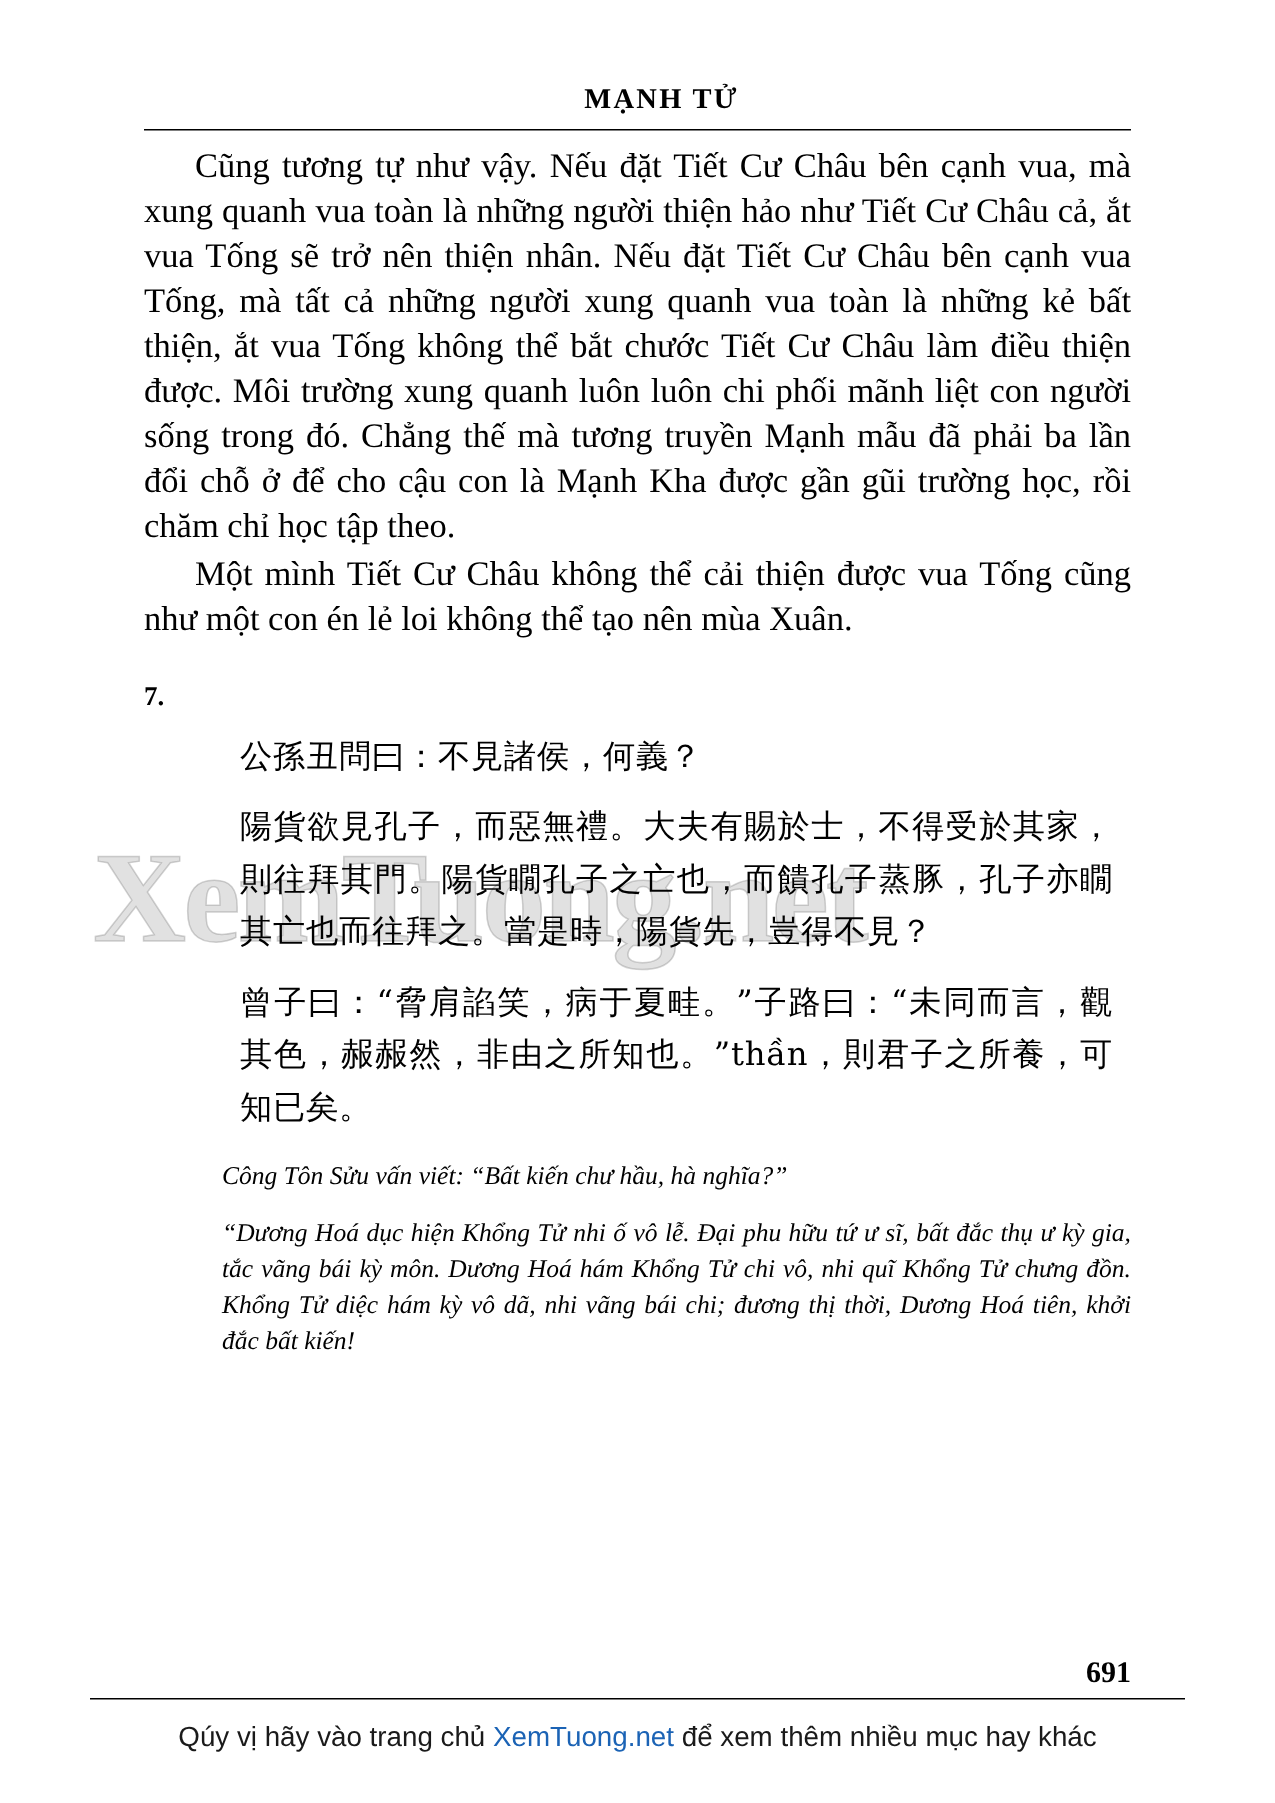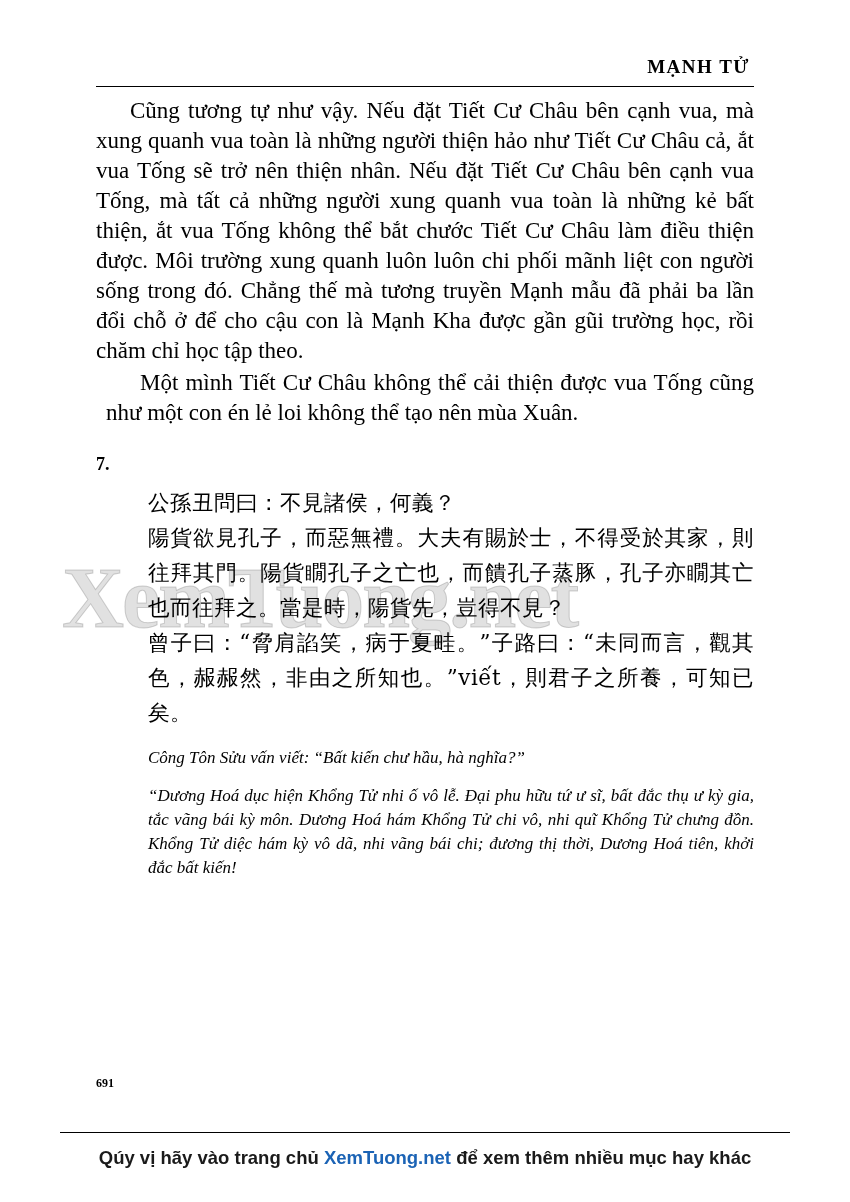--- a/index.html
+++ b/index.html
@@ -19,24 +19,24 @@
   .page {
     position: absolute;
     left: 0; top: 0;
     width: 850px;
     height: 1202px;
   }
 
   
   .running-head {
     position: absolute;
-    left: 92px;
+    left: 112px;
     top: 56px;
     width: 658px;
-    text-align: right;
+    text-align: center;
     font-family: "Liberation Serif", serif;
     font-weight: bold;
     font-size: 19px;
     letter-spacing: 1.5px;
   }
   .head-rule {
     position: absolute;
     left: 96px;
     top: 86px;
     width: 658px;
@@ -53,37 +53,37 @@
   }
 
   p.vn {
     margin: 0 0 0 0;
     font-size: 23px;
     line-height: 30px;
     text-align: justify;
     text-indent: 34px;
     font-family: "Liberation Serif", serif;
   }
-  p.vn + p.vn { margin-top: 2px; margin-left: 10px; }
+  p.vn + p.vn { margin-top: 2px; }
 
   
   .sec-num {
     margin-top: 26px;
     font-size: 18px;
     font-weight: bold;
     font-family: "Liberation Serif", serif;
   }
 
   
   .han-block {
     margin-top: 10px;
     padding-left: 52px;
   }
   p.han {
-    margin: 0;
+    margin: 12px;
     font-family: "DejaVu Serif", serif;
     font-size: 21.5px;
     line-height: 35px;
     letter-spacing: 0.5px;
     text-align: justify;
     text-indent: 0;
   }
 
   
   .rom-block {
@@ -96,46 +96,46 @@
     font-style: italic;
     font-size: 17px;
     line-height: 24px;
     text-align: justify;
   }
 
   
   .folio {
     position: absolute;
     left: 96px;
-    top: 1076px;
+    top: 1104px;
     width: 658px;
-    text-align: left;
+    text-align: right;
     font-weight: bold;
-    font-size: 12px;
+    font-size: 20px;
     font-family: "Liberation Serif", serif;
   }
 
   
   .foot-rule {
     position: absolute;
     left: 60px;
     top: 1132px;
     width: 730px;
     height: 1px;
     background: #000000;
   }
   .footer {
     position: absolute;
     left: 0;
     top: 1147px;
     width: 850px;
     text-align: center;
     font-family: "Liberation Sans", sans-serif;
     font-size: 18.5px;
-    font-weight: bold;
+    font-weight: normal;
     color: #1a1a1a;
   }
   .footer .brand {
     color: #1b63b5;
   }
 
   
   .watermark {
     position: absolute;
     left: 62px;
@@ -167,21 +167,21 @@
   <div class="content">
 
     <p class="vn">Cũng tương tự như vậy. Nếu đặt Tiết Cư Châu bên cạnh vua, mà xung quanh vua toàn là những người thiện hảo như Tiết Cư Châu cả, ắt vua Tống sẽ trở nên thiện nhân. Nếu đặt Tiết Cư Châu bên cạnh vua Tống, mà tất cả những người xung quanh vua toàn là những kẻ bất thiện, ắt vua Tống không thể bắt chước Tiết Cư Châu làm điều thiện được. Môi trường xung quanh luôn luôn chi phối mãnh liệt con người sống trong đó. Chẳng thế mà tương truyền Mạnh mẫu đã phải ba lần đổi chỗ ở để cho cậu con là Mạnh Kha được gần gũi trường học, rồi chăm chỉ học tập theo.</p>
     <p class="vn">Một mình Tiết Cư Châu không thể cải thiện được vua Tống cũng như một con én lẻ loi không thể tạo nên mùa Xuân.</p>
 
     <div class="sec-num">7.</div>
 
     <div class="han-block">
       <p class="han">公孫丑問曰：不見諸侯，何義？</p>
       <p class="han">陽貨欲見孔子，而惡無禮。大夫有賜於士，不得受於其家，則往拜其門。陽貨瞯孔子之亡也，而饋孔子蒸豚，孔子亦瞯其亡也而往拜之。當是時，陽貨先，豈得不見？</p>
-      <p class="han">曾子曰：“脅肩諂笑，病于夏畦。”子路曰：“未同而言，觀其色，赧赧然，非由之所知也。”viết，則君子之所養，可知已矣。</p>
+      <p class="han">曾子曰：“脅肩諂笑，病于夏畦。”子路曰：“未同而言，觀其色，赧赧然，非由之所知也。”thần，則君子之所養，可知已矣。</p>
     </div>
 
     <div class="rom-block">
       <p class="rom">Công Tôn Sửu vấn viết: “Bất kiến chư hầu, hà nghĩa?”</p>
       <p class="rom">“Dương Hoá dục hiện Khổng Tử nhi ố vô lễ. Đại phu hữu tứ ư sĩ, bất đắc thụ ư kỳ gia, tắc vãng bái kỳ môn. Dương Hoá hám Khổng Tử chi vô, nhi quĩ Khổng Tử chưng đồn. Khổng Tử diệc hám kỳ vô dã, nhi vãng bái chi; đương thị thời, Dương Hoá tiên, khởi đắc bất kiến!</p>
     </div>
 
   </div>
 
   <div class="folio">691</div>

